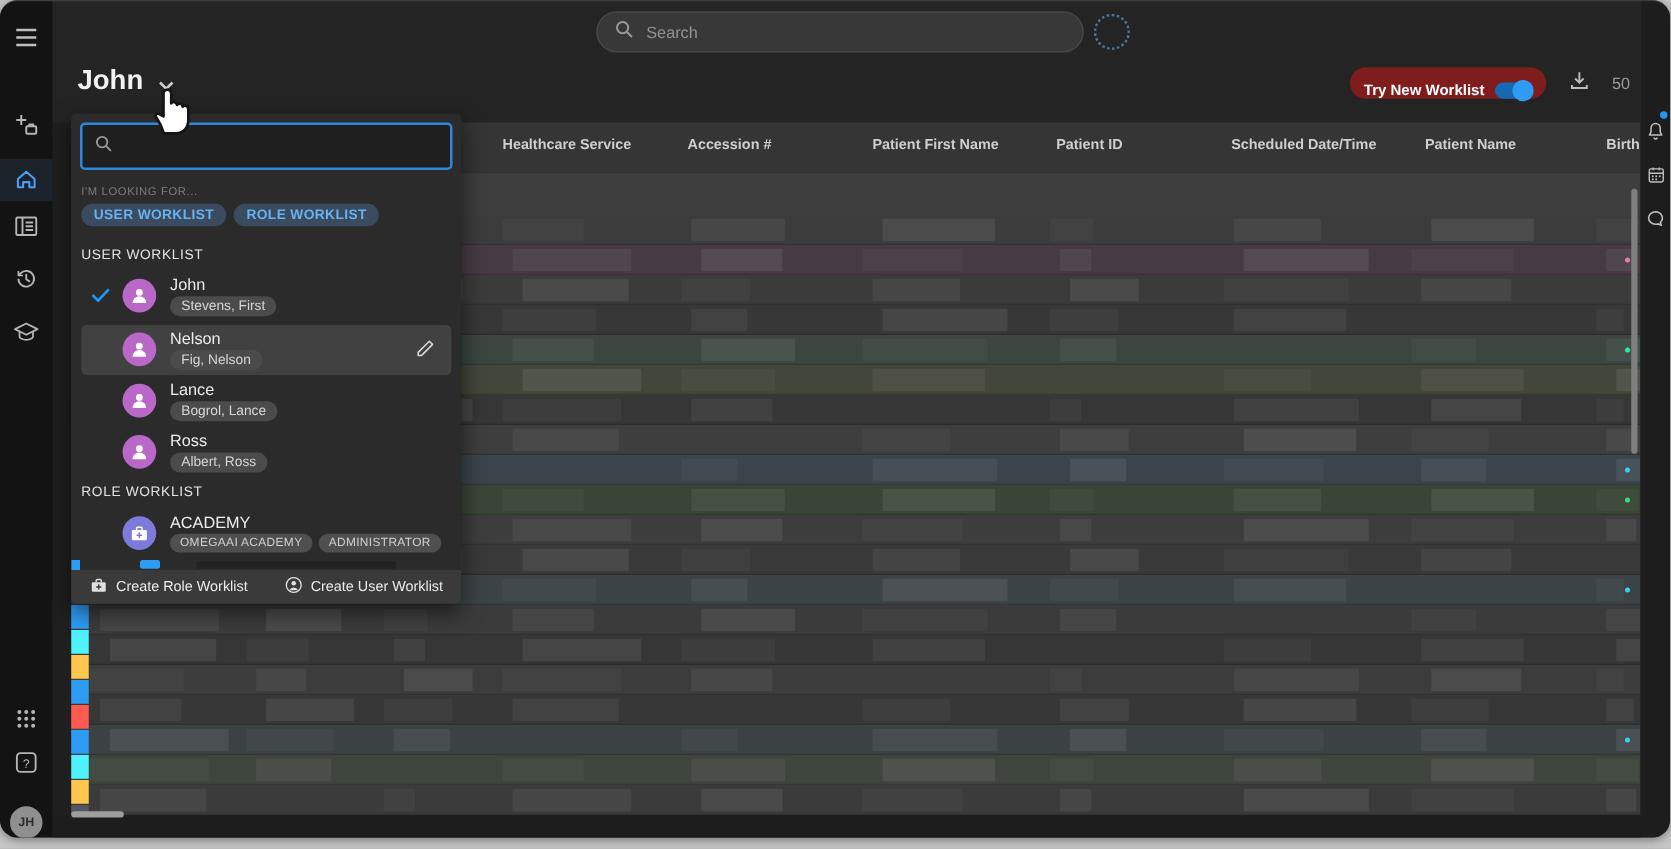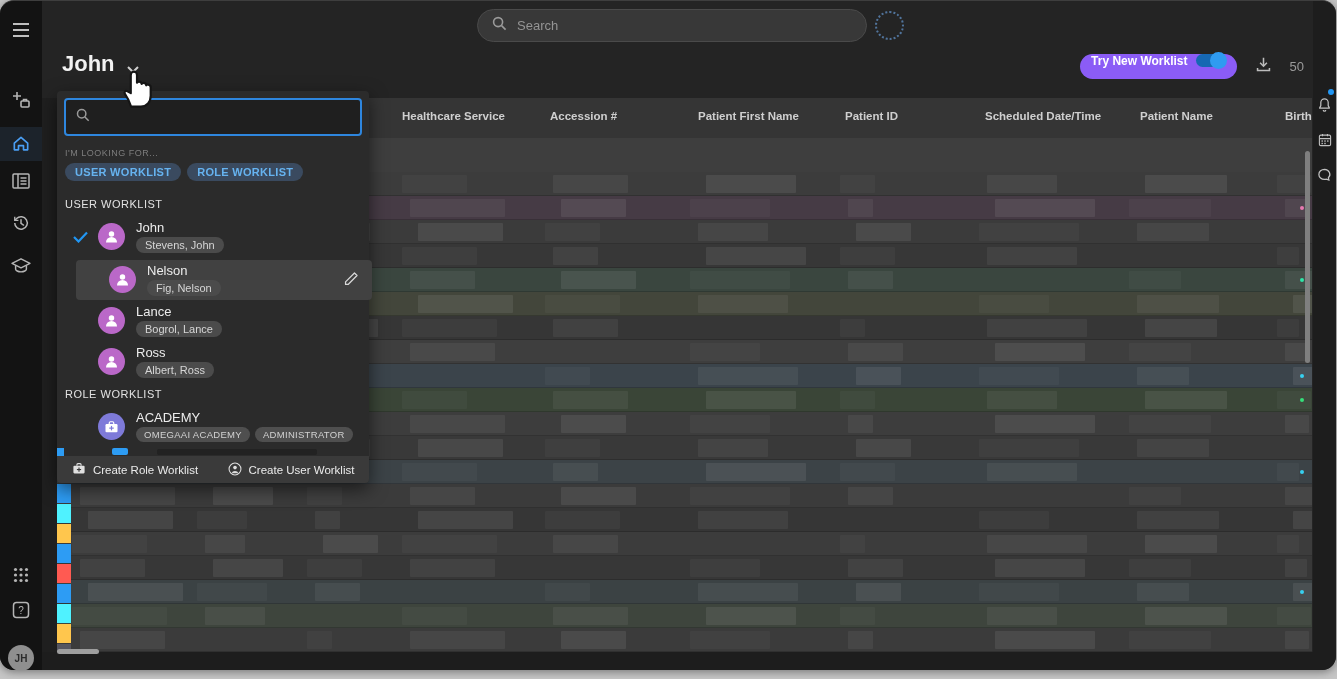--- a/index.html
+++ b/index.html
@@ -21,21 +21,21 @@
   
   .search-pill { position:absolute; left:477px; top:8px; width:390px; height:33px; border-radius:17px; background:#383838; border:1px solid #4a4a4a; display:flex; align-items:center; padding:0 14px; gap:10px; z-index:3; }
   .search-pill input { flex:1; background:transparent; border:none; outline:none; color:#ddd; font-size:13px; }
   .search-pill input::placeholder { color:#949494; }
   .spinner { position:absolute; left:875px; top:10px; width:29px; height:29px; border-radius:50%; border:2px dotted #51749c; z-index:3; }
 
   
   .page-title { position:absolute; left:62px; top:50px; font-size:22px; font-weight:bold; color:#f2f2f2; z-index:3; }
   .title-chevron { position:absolute; left:126px; top:59px; z-index:3; cursor:pointer; }
   .hdr-right { position:absolute; right:32px; top:53px; display:flex; align-items:center; gap:18px; z-index:3; }
-  .tnw-pill { display:flex; align-items:flex-start; gap:8px; background:#8b5cf6; border-radius:13px; height:25px; padding:0 11px; cursor:pointer; }
+  .tnw-pill { display:flex; align-items:flex-end; gap:8px; background:#7f1d1d; border-radius:13px; height:25px; padding:0 11px; cursor:pointer; }
   .tnw-label { color:#fff; font-size:12px; font-weight:bold; }
   .toggle { position:relative; width:30px; height:13px; border-radius:7px; background:#1668b3; }
   .toggle-knob { position:absolute; right:-1px; top:-2px; width:17px; height:17px; border-radius:50%; background:#2f9bf1; }
   .dl-count { color:#9a9a9a; font-size:13px; }
 
   
   .gutter { position:absolute; left:42px; top:97px; width:15px; height:554px; background:#1f1f1f; z-index:1; }
   .thead { position:absolute; left:57px; top:97px; width:1255px; height:40px; background:#353535; z-index:2; }
   .th { position:absolute; top:12px; font-size:11.5px; font-weight:bold; color:#cfcfcf; white-space:nowrap; cursor:pointer; }
   .tbody { position:absolute; left:57px; top:137px; width:1255px; height:514px; background:#353535; overflow:hidden; z-index:1; }
@@ -54,21 +54,21 @@
   
   .panel { position:absolute; left:57px; top:90px; width:312px; height:392px; background:#2b2b2b; border-radius:4px; box-shadow:0 6px 18px rgba(0,0,0,.55); z-index:6; }
   .panel-search { position:absolute; left:7px; top:7px; width:298px; height:38px; background:#1f1f1f; border:2px solid #2e86de; border-radius:4px; display:flex; align-items:center; padding:0 10px; gap:8px; }
   .panel-search input { flex:1; background:transparent; border:none; outline:none; color:#ddd; font-size:13px; }
   .panel-search input::placeholder { color:#8a8a8a; }
   .looking { position:absolute; left:8px; top:57px; font-size:9px; color:#7d7d7d; letter-spacing:.5px; }
   .chips { position:absolute; left:8px; top:72px; display:flex; gap:6px; }
   .chip { height:18px; padding:0 10px; background:#3a4a5f; color:#66b3f0; font-size:11px; font-weight:bold; border-radius:9px; display:flex; align-items:center; letter-spacing:.3px; cursor:pointer; }
   .sec-label { position:absolute; left:8px; font-size:11px; color:#e2e2e2; letter-spacing:.5px; }
   .u-row { position:absolute; left:8px; width:296px; height:40px; border-radius:4px; cursor:pointer; }
-  .u-row.hovered { background:#414141;margin-left:11px; }
+  .u-row.hovered { background:#414141; }
   .u-check { position:absolute; left:8px; top:12px; }
   .u-avatar { position:absolute; left:33px; top:6px; width:27px; height:27px; border-radius:50%; background:#BA68C8; display:flex; align-items:center; justify-content:center; }
   .u-avatar.role { background:#7E7AD9; }
   .u-name { position:absolute; left:71px; top:3px; font-size:13px; color:#ececec; }
   .u-pill { position:absolute; left:71px; top:20px; height:16px; padding:0 9px; background:#4b4b4b; border-radius:8px; color:#d6d6d6; font-size:11px; display:flex; align-items:center; white-space:nowrap; }
   .u-tags { position:absolute; left:71px; top:20px; display:flex; gap:5px; }
   .u-tag { height:15px; padding:0 8px; background:#4f4f4f; border-radius:8px; color:#d2d2d2; font-size:9.5px; display:flex; align-items:center; letter-spacing:.3px; white-space:nowrap; }
   .pencil { position:absolute; right:12px; top:10px; cursor:pointer; }
   .sliver { position:absolute; left:0; top:357px; width:312px; height:8px; overflow:hidden; }
   .panel-footer { position:absolute; left:0; bottom:0; width:312px; height:27px; background:#3a3a3a; border-radius:0 0 4px 4px; display:flex; z-index:2; }
@@ -501,21 +501,21 @@
             <polyline points="1,6 5.5,10.5 14,1.5" fill="none" stroke="#2196F3" stroke-width="2.2"></polyline>
           </svg>
       </span>
       <div class="u-avatar">
         <svg width="17" height="17" viewBox="0 0 20 20">
             <circle cx="10" cy="7" r="3.2" fill="#fff"></circle>
             <path d="M3.5 17a6.5 6.5 0 0 1 13 0z" fill="#fff"></path>
           </svg>
       </div>
       <div class="u-name">John</div>
-      <div class="u-pill">Stevens, John</div>
+      <div class="u-pill">Stevens, First</div>
     </div>
 
     <div class="u-row hovered" style="top:169px">
       <div class="u-avatar">
         <svg width="17" height="17" viewBox="0 0 20 20">
             <circle cx="10" cy="7" r="3.2" fill="#fff"></circle>
             <path d="M3.5 17a6.5 6.5 0 0 1 13 0z" fill="#fff"></path>
           </svg>
       </div>
       <div class="u-name">Nelson</div>

